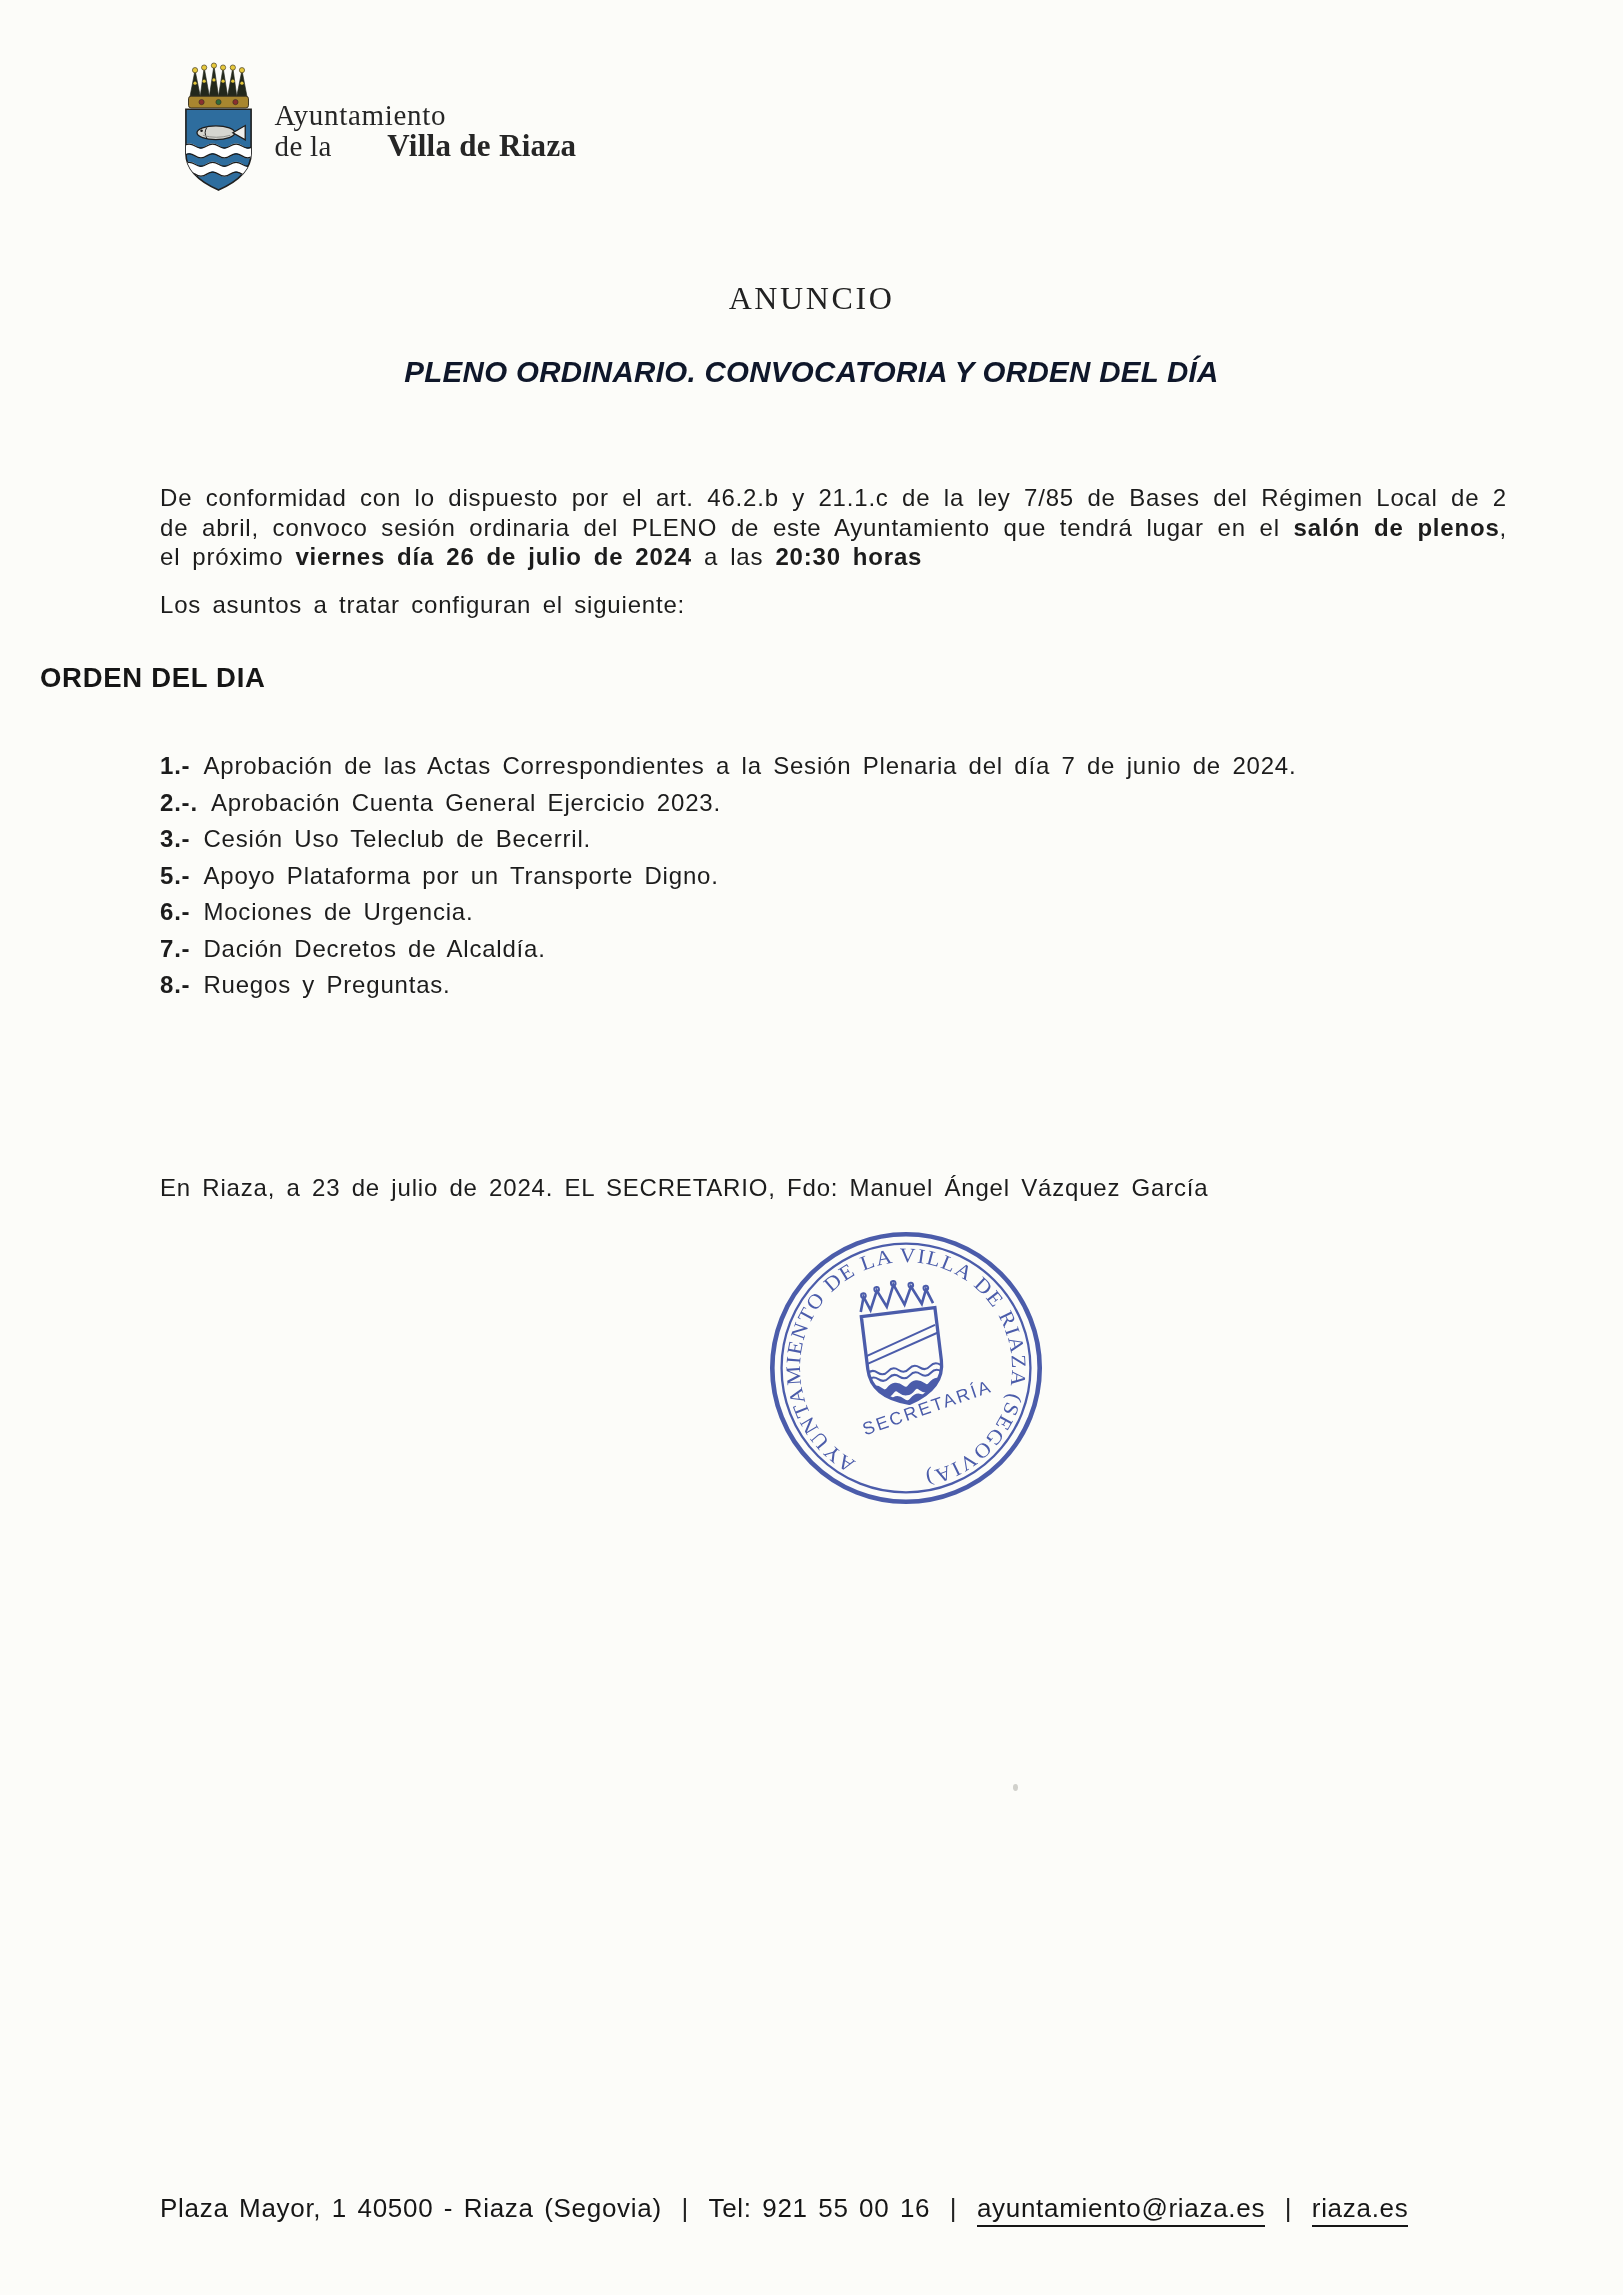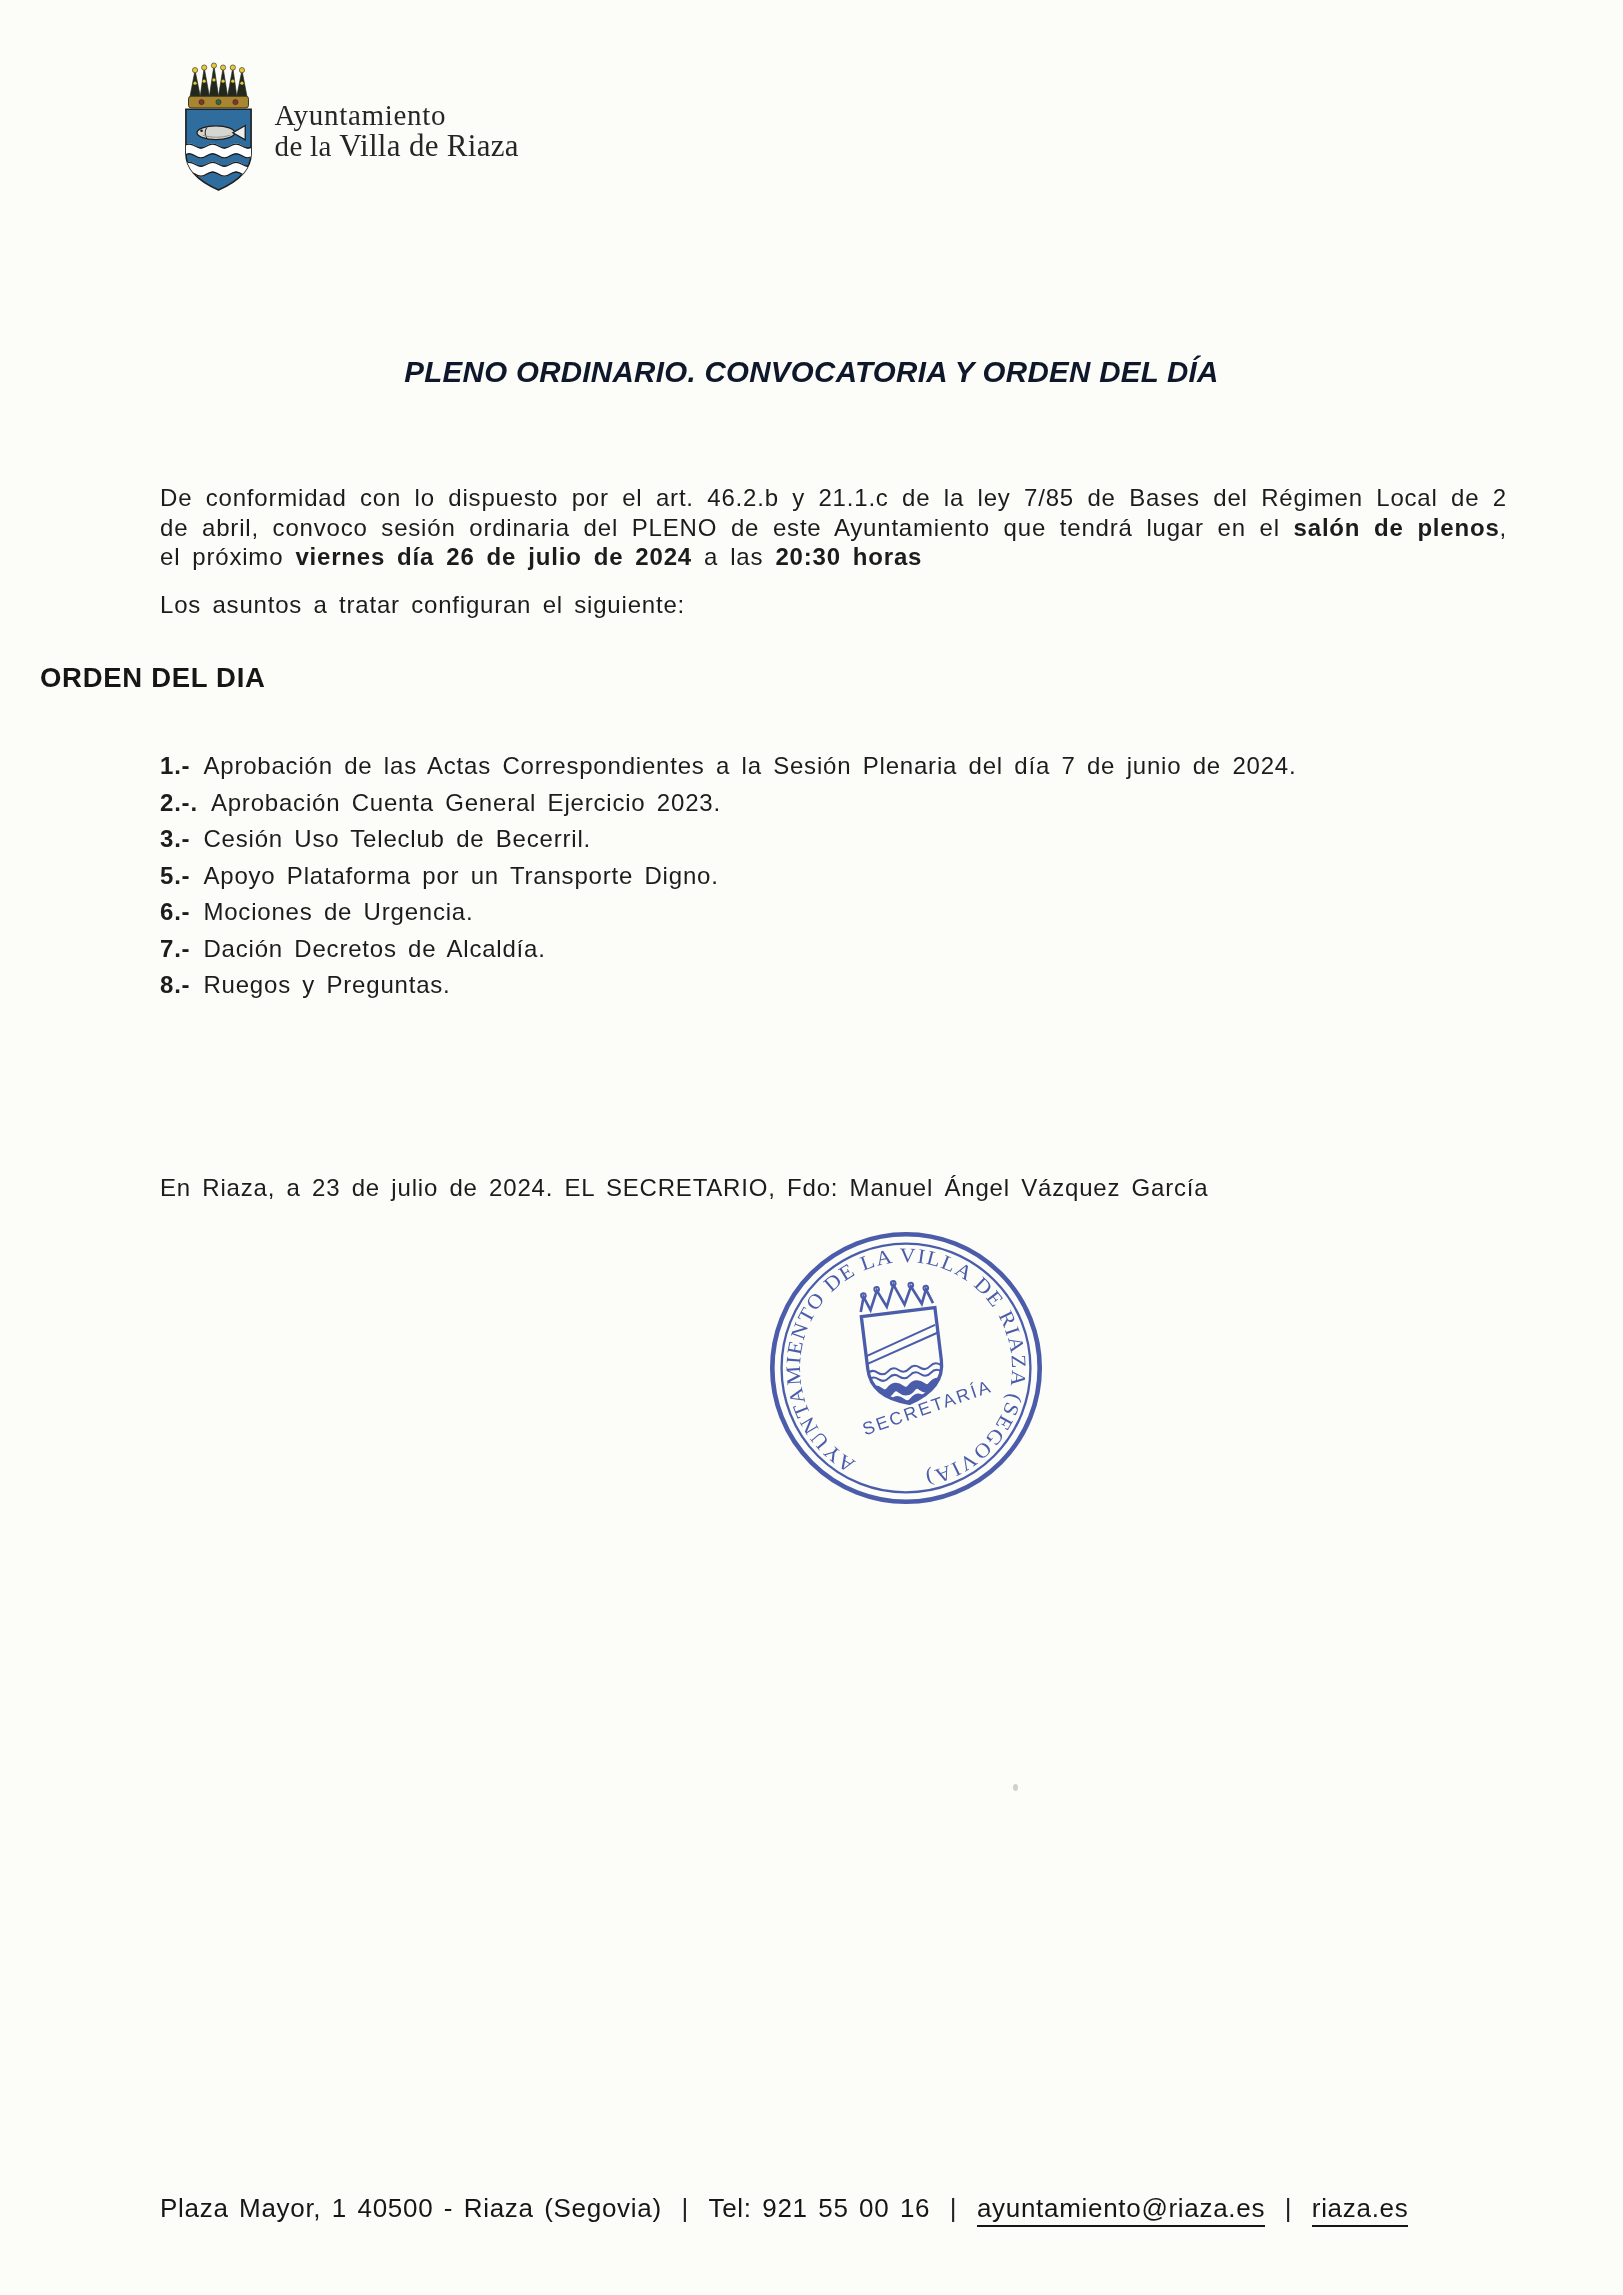--- a/index.html
+++ b/index.html
@@ -11,21 +11,21 @@
     font-family:"Liberation Sans", sans-serif;
     color:#1c1c1c;
     overflow:hidden;
   }
   
   .logo{position:absolute;left:182px;top:62px;display:flex;align-items:flex-start;}
   .logo-shield{width:73px;height:131px;}
   .logo-text{margin-left:19.6px;margin-top:38px;font-family:"Liberation Serif", serif;color:#262626;line-height:1.04;}
   .logo-text .l1{font-size:29px;letter-spacing:0.7px;}
   .logo-text .l2{font-size:29px;letter-spacing:0.3px;}
-  .logo-text .l2 b{font-size:31px;font-weight:normal;}
+  .logo-text .l2 b{font-size:31px;font-weight:bold;margin-left:48px;}
   
   .doc-title{
     position:absolute;top:280px;left:0;width:100%;
     text-align:center;font-family:"Liberation Serif", serif;
     font-size:32px;letter-spacing:2.6px;color:#222;
   }
   .doc-subtitle{
     position:absolute;top:355px;left:0;width:100%;
     text-align:center;font-weight:bold;font-style:italic;
     font-size:29.5px;letter-spacing:0.3px;color:#0f172a;
@@ -117,20 +117,21 @@
         <path d="M2 156.5 q9 -6 18 0 t18 0 t18 0 t18 0 t18 0 t18 0" fill="none" stroke="#1c1c1c" stroke-width="2"></path>
         <path d="M2 171.5 q9 -6 18 0 t18 0 t18 0 t18 0 t18 0 t18 0" fill="none" stroke="#1c1c1c" stroke-width="2"></path>
       </g>
     </svg>
     <div class="logo-text">
       <div class="l1">Ayuntamiento</div>
       <div class="l2"><span>de la </span><b>Villa de Riaza</b></div>
     </div>
   </div>
 
+  <div class="doc-title">ANUNCIO</div>
   <div class="doc-subtitle">PLENO ORDINARIO. CONVOCATORIA Y ORDEN DEL DÍA</div>
 
   <div class="intro"><span>De conformidad con lo dispuesto por el art. 46.2.b y 21.1.c de la ley 7/85 de Bases del Régimen Local de 2 de abril, convoco sesión ordinaria del PLENO de este Ayuntamiento que tendrá lugar en el </span><span class="b">salón de plenos</span><span>, el próximo </span><span class="b">viernes día 26 de julio de 2024</span><span> a las </span><span class="b">20:30 horas</span></div>
 
   <div class="lead-in">Los asuntos a tratar configuran el siguiente:</div>
 
   <div class="agenda-heading">ORDEN DEL DIA</div>
 
   <div class="agenda">
     <div class="agenda-item"><span class="num">1.-</span><span class="txt">Aprobación de las Actas Correspondientes a la Sesión Plenaria del día 7 de junio de 2024.</span></div>

